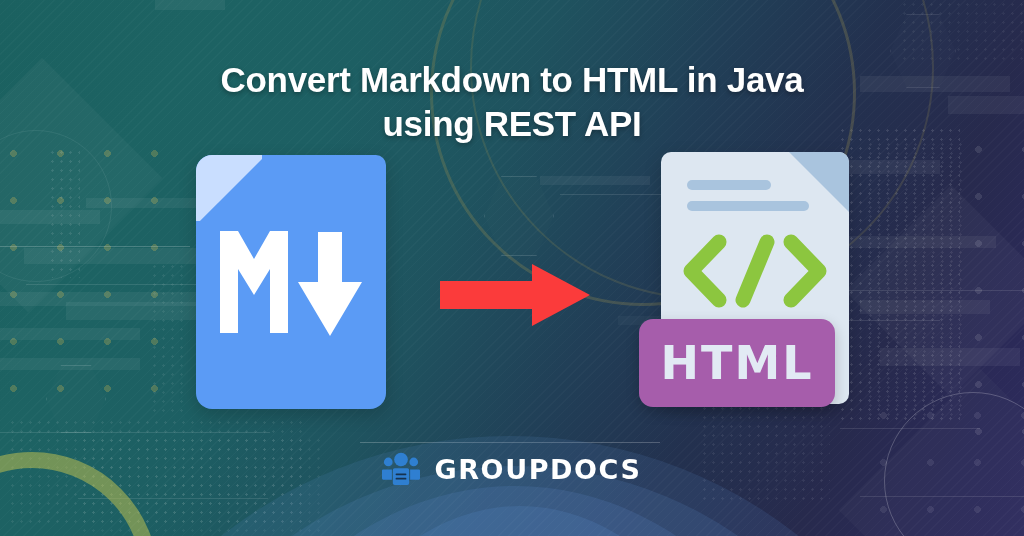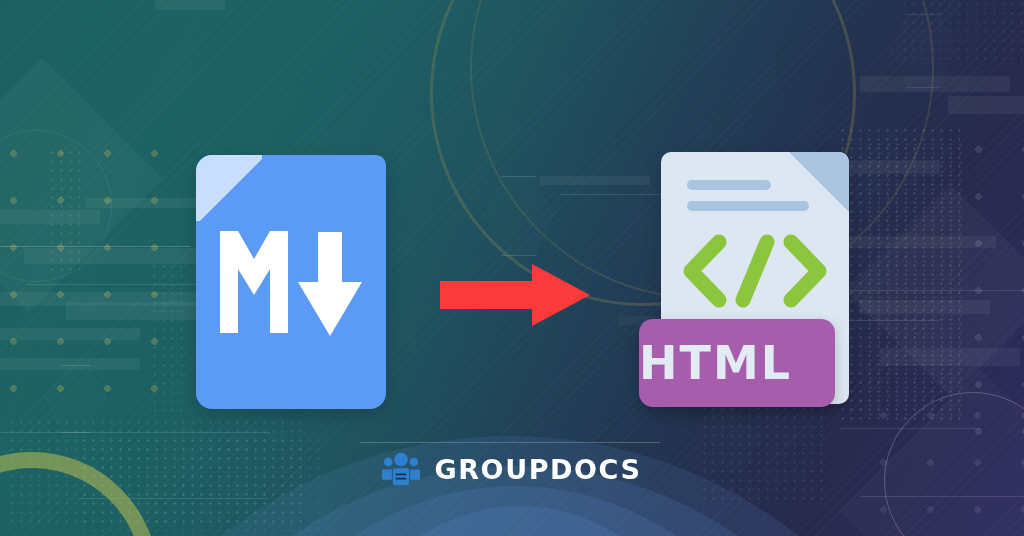--- a/index.html
+++ b/index.html
@@ -180,20 +180,21 @@
     position: absolute;
     left: 639px;
     top: 319px;
     width: 196px;
     height: 88px;
     background: #a65dab;
     border-radius: 14px;
     z-index: 32;
     display: flex;
     align-items: center;
+    justify-content: center;
     box-shadow: 0 5px 14px rgba(0,0,0,0.20);
   }
   .html-badge-text {
     color: #e2eaf4;
     font-size: 46px;
     font-weight: bold;
     letter-spacing: 2px;
     font-family: "DejaVu Sans", sans-serif;
   }
 
@@ -291,20 +292,24 @@
     <div class="diagband" style="left:880px; top:410px; width:200px; height:200px; background:rgba(255,255,255,0.025);"></div>
 
     <div class="wave" style="left:60px; bottom:-330px; width:900px; height:430px; background:rgba(92,140,205,0.14);"></div>
     <div class="wave" style="left:120px; bottom:-330px; width:790px; height:400px; background:rgba(92,140,205,0.16);"></div>
     <div class="wave" style="left:190px; bottom:-330px; width:650px; height:380px; background:rgba(92,140,205,0.18);"></div>
     <div class="wave" style="left:270px; bottom:-330px; width:500px; height:360px; background:rgba(92,140,205,0.20);"></div>
 
     <div class="layer diag-stripes"></div>
   </div>
 
+  <div class="title">
+    <span>Convert Markdown to HTML in Java</span>
+    <span class="l2">using REST API</span>
+  </div>
 
   <div class="md-doc">
     <div class="md-fold2"></div>
     <div class="md-glyph">
       <svg class="md-M" width="68" height="102" viewBox="0 0 68 102">
         <path d="M0 0 h18 L34 28 L50 0 h18 v102 h-18 V38 L34 64 L18 38 v64 H0 Z" fill="#ffffff"></path>
       </svg>
       <svg class="md-arrow" width="64" height="104" viewBox="0 0 64 104">
         <path d="M20 0 h24 v50 h20 L32 104 L0 50 h20 Z" fill="#ffffff"></path>
       </svg>

